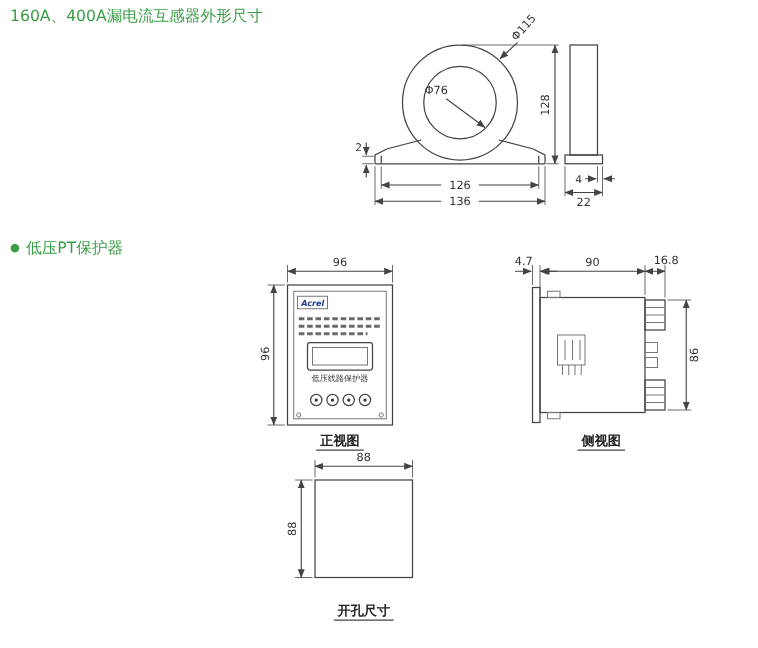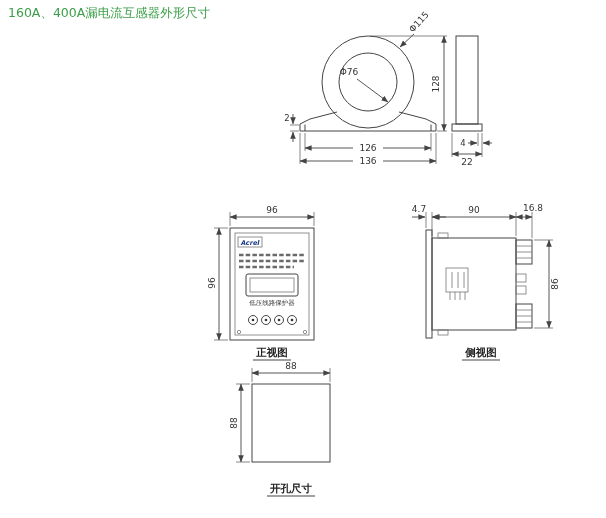--- a/index.html
+++ b/index.html
@@ -19,20 +19,23 @@
   .devlbl{font-size:6.5px;fill:#333;text-anchor:middle;}
   .dashrow{stroke:#6a6a6a;stroke-width:2.4;stroke-dasharray:4.5 2.2;}
 </style>
 </head>
 <body>
 
 <div class="page">
 
   <div class="sec-title" style="left:8px;top:5px;">160A、400A漏电流互感器外形尺寸</div>
 
+  <div class="sec-title" style="left:8px;top:190px;">
+    <span class="bullet">●</span><span>低压PT保护器</span>
+  </div>
 
   <svg width="606" height="518" viewBox="0 0 606 518">
     <defs>
       <marker id="arr" viewBox="0 0 10 10" refX="9.5" refY="5" markerWidth="7" markerHeight="7" orient="auto-start-reverse" markerUnits="userSpaceOnUse">
         <path d="M0,1 L10,5 L0,9 z" fill="#444"></path>
       </marker>
     </defs>
 
     <g>
       <circle class="ln" cx="368" cy="82" r="46"></circle>

